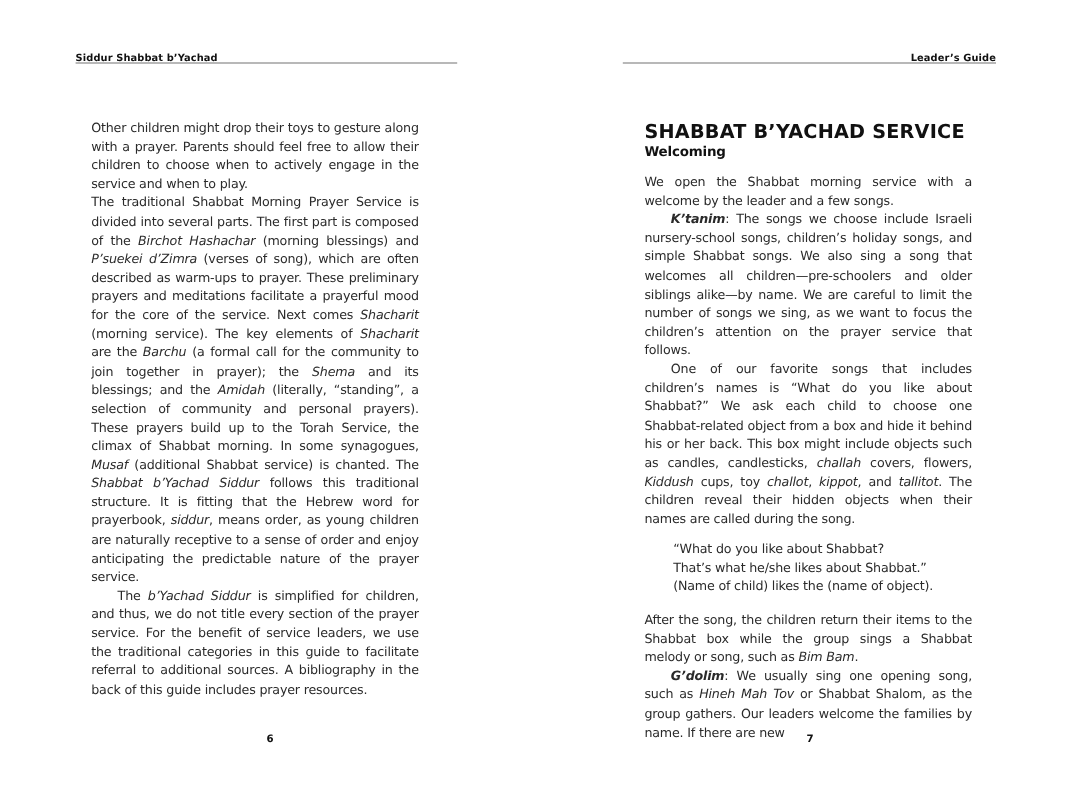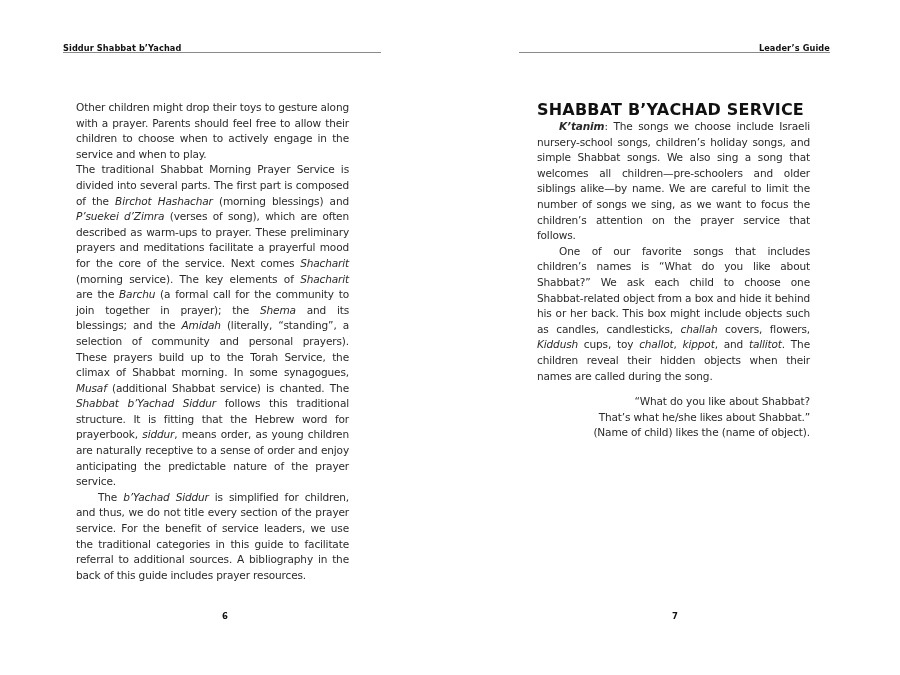--- a/index.html
+++ b/index.html
@@ -16,21 +16,21 @@
     .page.right .head-rule { left: 69px; width: 311px; }
     .body-text { position: absolute; top: 100px; width: 273px; font-size: 10.55px; line-height: 15.6px; text-align: justify; letter-spacing: -0.15px; }
     .page.left .body-text { left: 76px; }
     .page.right .body-text { left: 87px; }
     .body-text p { margin: 0; }
     .body-text p.indent { text-indent: 22px; }
     .body-text em { font-style: italic; }
     .subhead { font-weight: bold; font-size: 11.2px; color: #111; margin: 12px 0 9px 0; line-height: 15px; }
     .section-title { font-weight: bold; font-size: 16px; color: #111; line-height: 18px; margin: 0; letter-spacing: 0.2px; }
     .section-sub { font-weight: bold; font-size: 11.2px; color: #111; line-height: 16px; margin: 0 0 10px 0; }
-    .verse { margin: 10px 0 12px 24px; text-align: right; }
+    .verse { margin: 10px 0 12px 24px; text-align: left; }
     .verse div { line-height: 15.6px; }
     .folio { position: absolute; top: 611px; font-size: 8.5px; font-weight: bold; color: #111; }
     .page.left .folio { left: 222px; }
     .page.right .folio { left: 222px; }
     .bi { font-weight: bold; font-style: italic; }
   </style>
 </head>
 <body>
 
 <div class="page left">
@@ -42,22 +42,26 @@
     <p class="indent"><span>The </span><em>b’Yachad Siddur</em><span> is simplified for children, and thus, we do not title every section of the prayer service. For the benefit of service leaders, we use the traditional categories in this guide to facilitate referral to additional sources. A bibliography in the back of this guide includes prayer resources.</span></p>
   </div>
   <div class="folio">6</div>
 </div>
 
 <div class="page right">
   <div class="running-head">Leader’s Guide</div>
   <div class="head-rule"></div>
   <div class="body-text" style="top:101px;">
     <div class="section-title">SHABBAT B’YACHAD SERVICE</div>
+    <div class="section-sub">Welcoming</div>
+    <p><span>We open the Shabbat morning service with a welcome by the leader and a few songs.</span></p>
     <p class="indent"><span class="bi">K’tanim</span><span>: The songs we choose include Israeli nurs­ery-school songs, children’s holiday songs, and simple Shabbat songs. We also sing a song that welcomes all chil­dren—pre-schoolers and older siblings alike—by name. We are careful to limit the number of songs we sing, as we want to focus the children’s attention on the prayer service that follows.</span></p>
     <p class="indent"><span>One of our favorite songs that includes children’s names is “What do you like about Shabbat?” We ask each child to choose one Shabbat-related object from a box and hide it behind his or her back. This box might include objects such as candles, candlesticks, </span><em>challah</em><span> covers, flowers, </span><em>Kiddush</em><span> cups, toy </span><em>challot</em><span>, </span><em>kippot</em><span>, and </span><em>tallitot</em><span>. The children reveal their hidden objects when their names are called during the song.</span></p>
     <div class="verse">
       <div>“What do you like about Shabbat?</div>
       <div>That’s what he/she likes about Shabbat.”</div>
       <div>(Name of child) likes the (name of object).</div>
     </div>
+    <p><span>After the song, the children return their items to the Shabbat box while the group sings a Shabbat melody or song, such as </span><em>Bim Bam</em><span>.</span></p>
+    <p class="indent"><span class="bi">G’dolim</span><span>: We usually sing one opening song, such as </span><em>Hineh Mah Tov</em><span> or Shabbat Shalom, as the group gathers. Our leaders welcome the families by name. If there are new</span></p>
   </div>
   <div class="folio">7</div>
 </div>
 
 </body></html>

